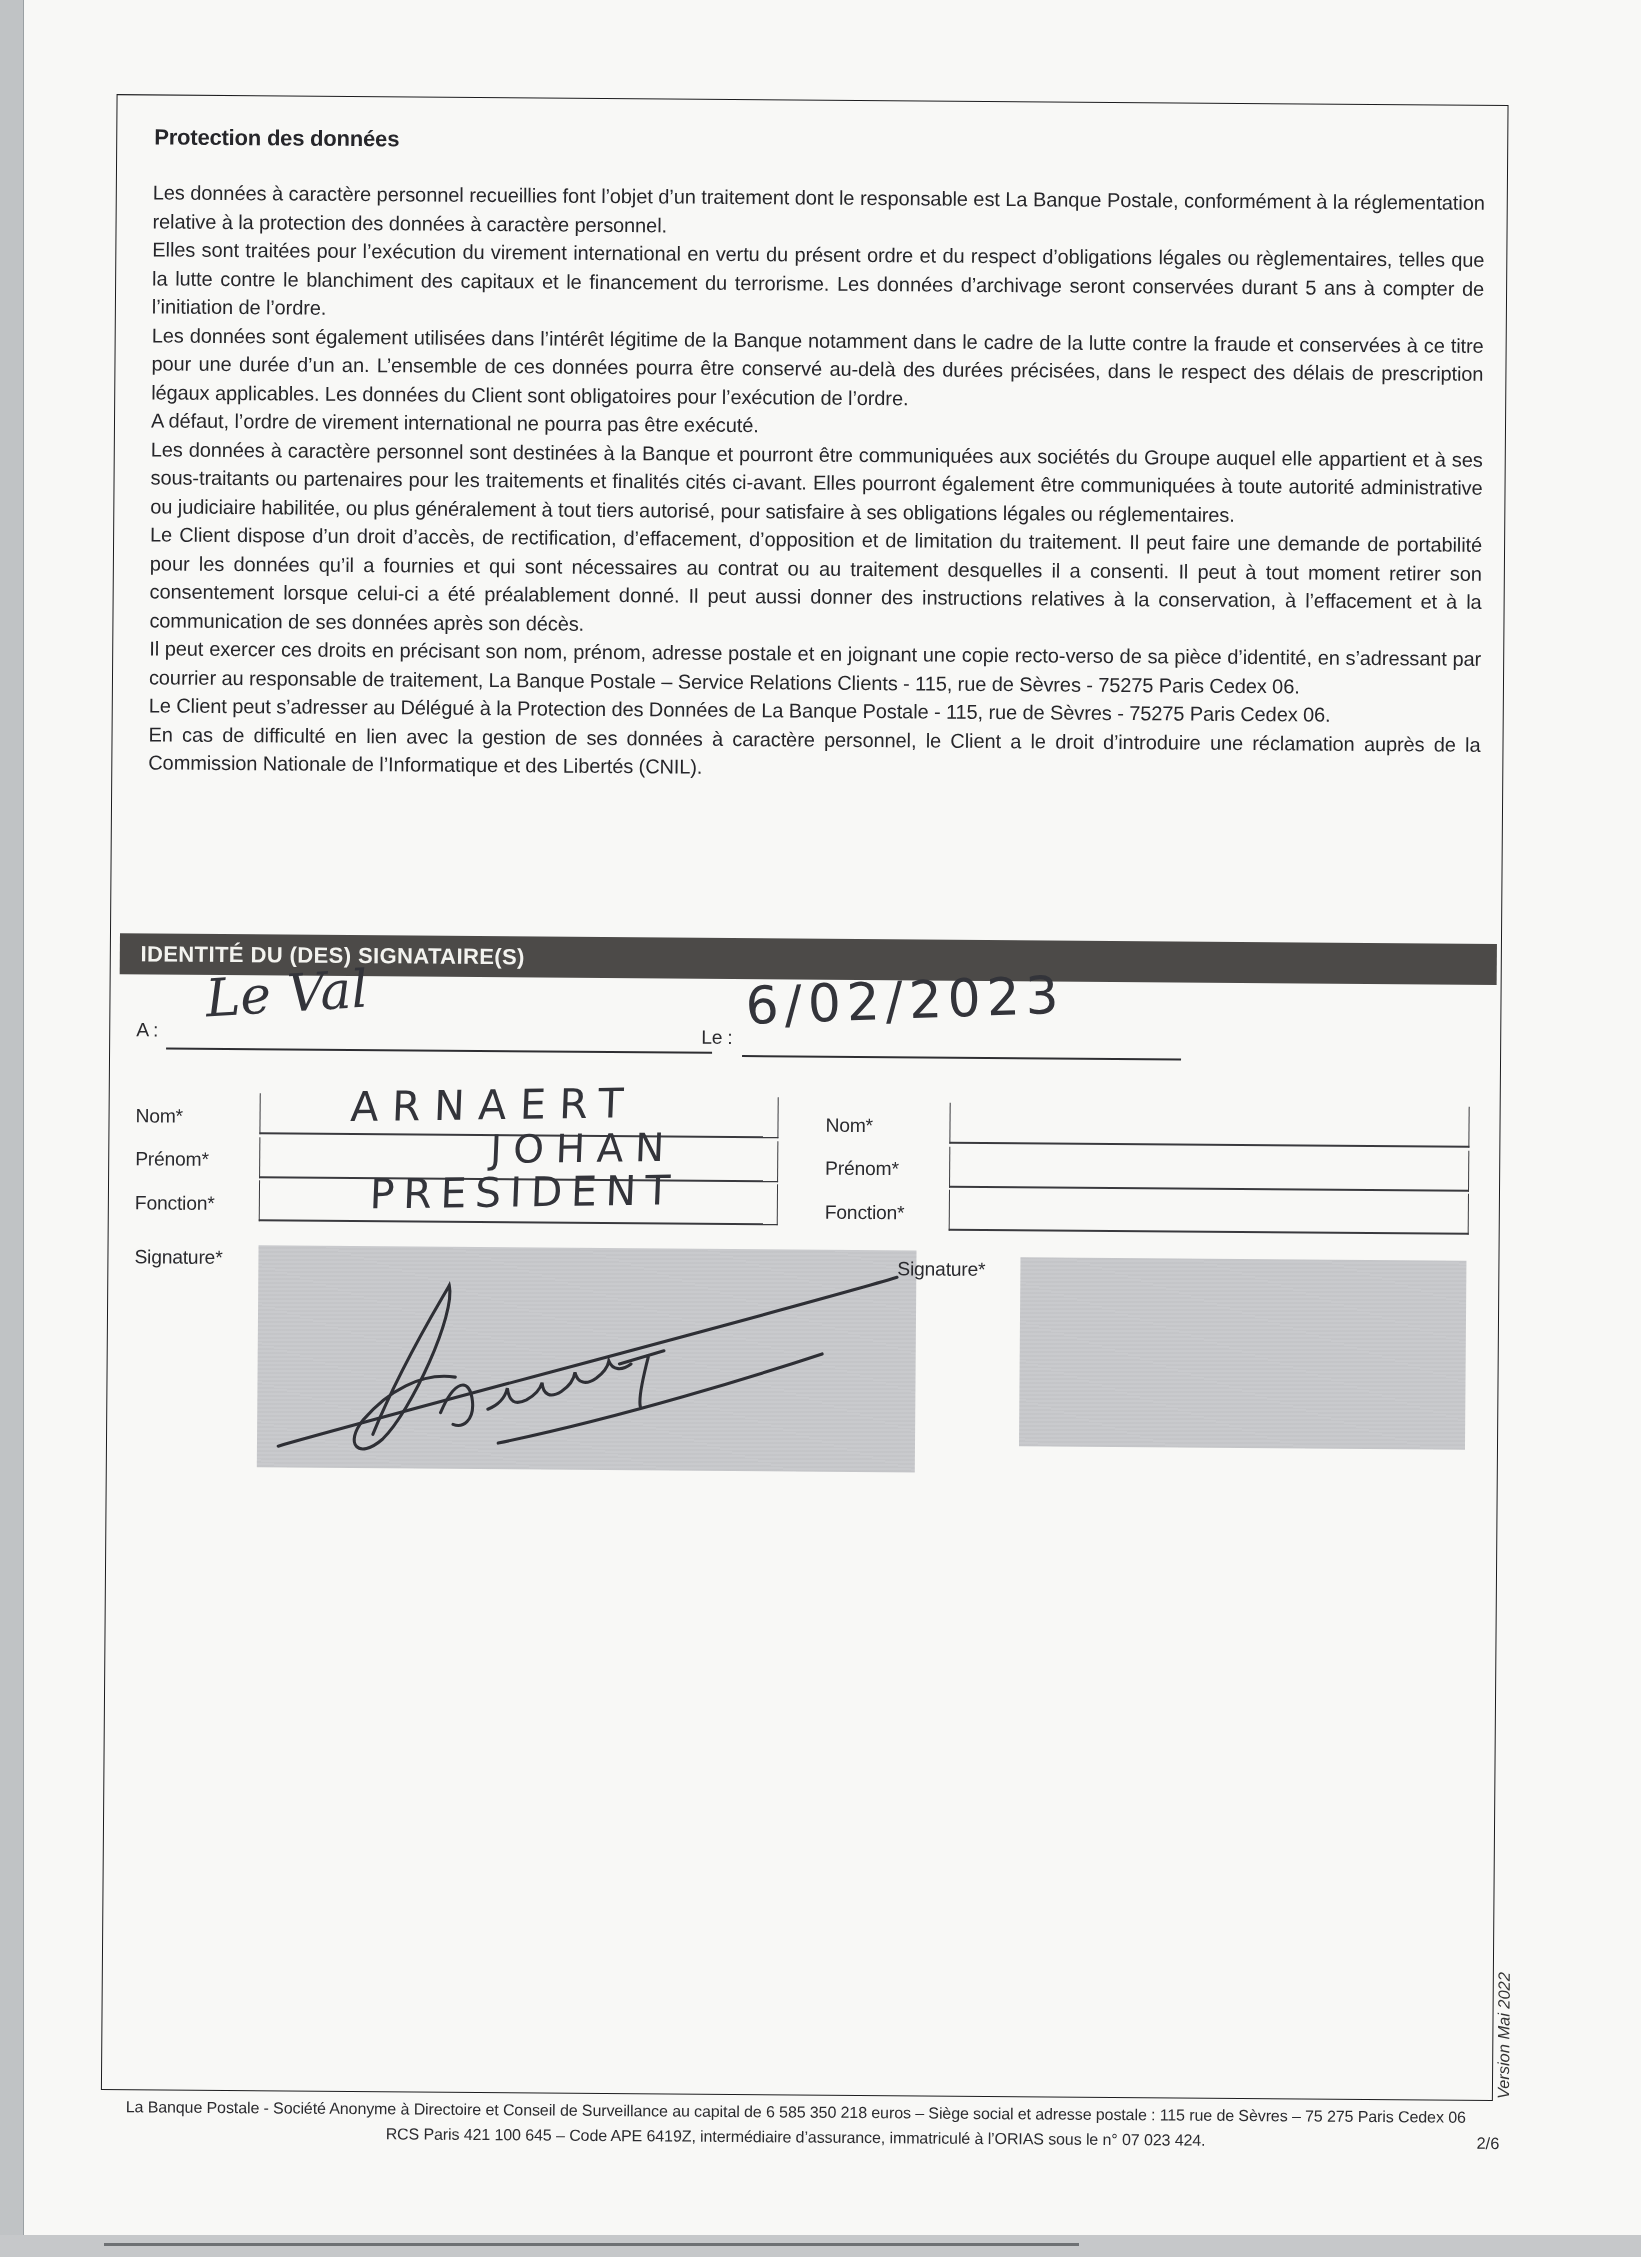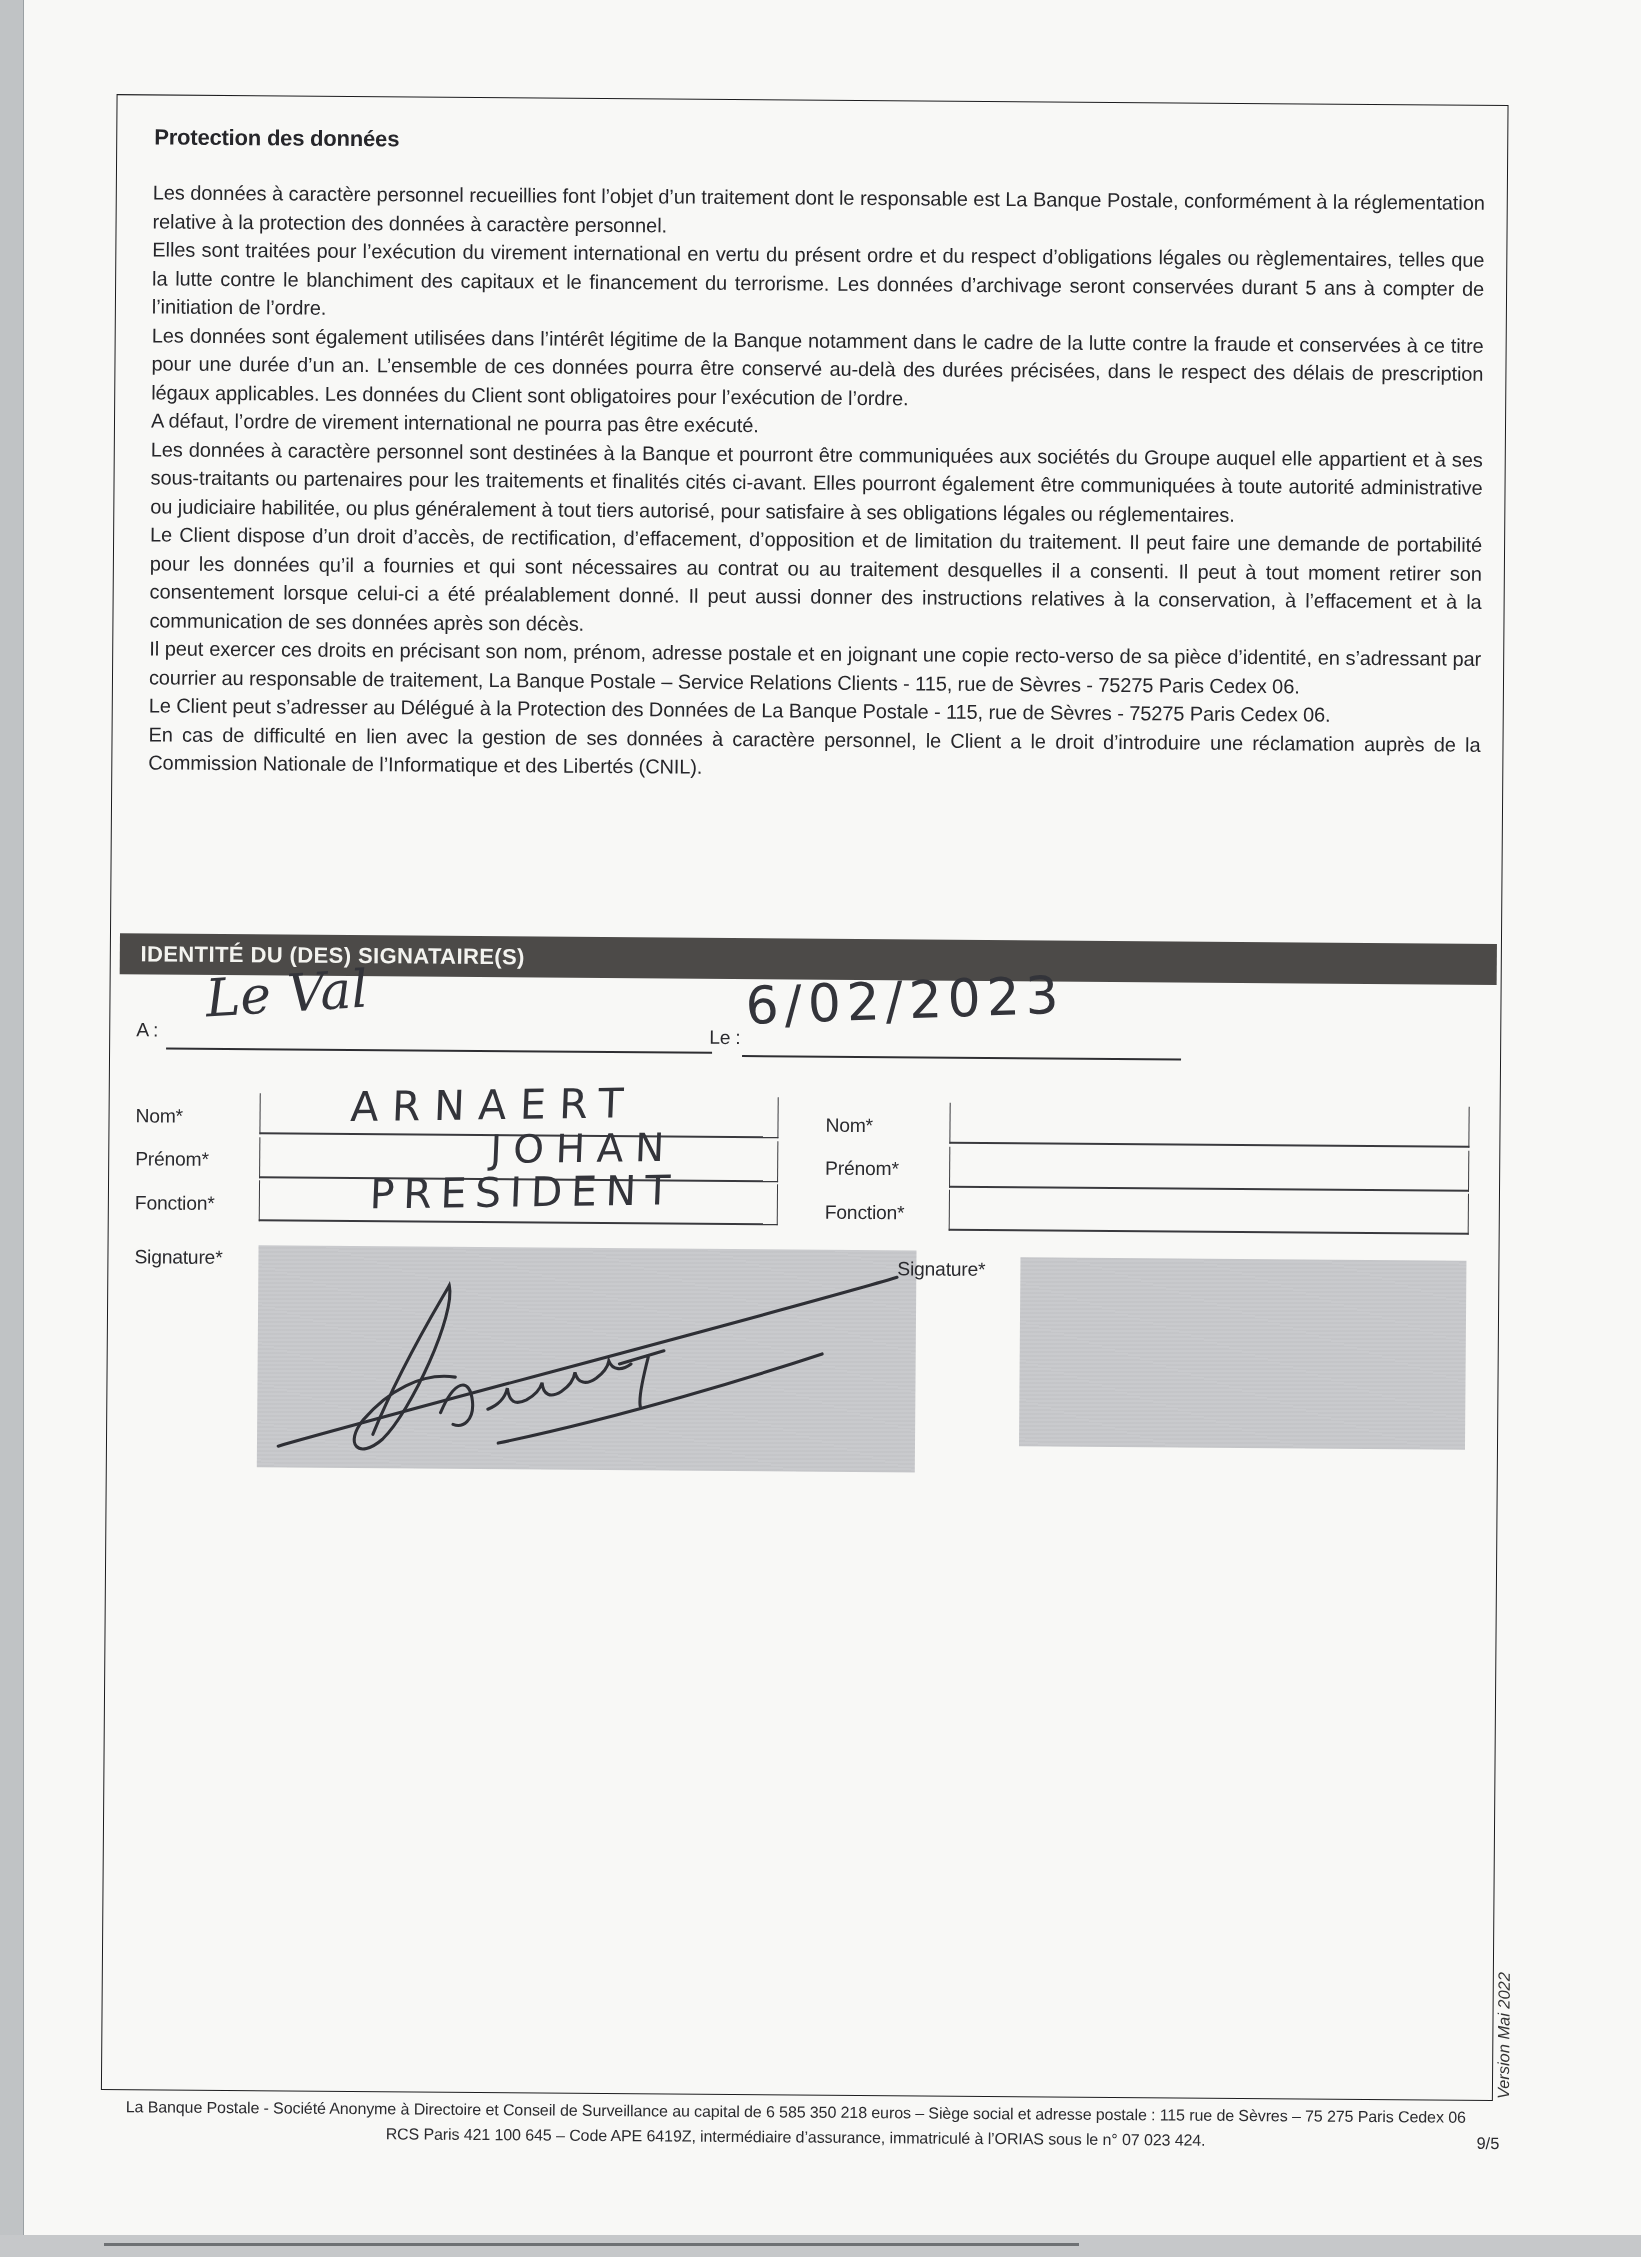--- a/index.html
+++ b/index.html
@@ -73,21 +73,21 @@
     </div>
 
     <div class="section-bar">
       <span>IDENTITÉ DU (DES) SIGNATAIRE(S)</span>
     </div>
 
     <div class="lbl" style="left:26px;top:924px;">A :</div>
     <div class="fill-line" style="left:56px;top:952px;width:546px;"></div>
     <div class="hand hand-cursive" style="left:95px;top:867px;">Le Val</div>
 
-    <div class="lbl" style="left:591px;top:927px;margin-left:8px;">Le :</div>
+    <div class="lbl" style="left:591px;top:927px;">Le :</div>
     <div class="fill-line" style="left:632px;top:955px;width:439px;"></div>
     <div class="hand hand-date" style="left:635px;top:869px;">6/02/2023</div>
 
     <div class="lbl" style="left:26px;top:1010px;">Nom*</div>
     <div class="bracket-box" style="left:150px;top:997px;width:517px;"></div>
     <div class="hand hand-caps hand-nom">ARNAERT</div>
 
     <div class="lbl" style="left:26px;top:1053px;">Prénom*</div>
     <div class="bracket-box" style="left:150px;top:1041px;width:517px;"></div>
     <div class="hand hand-caps hand-prenom">JOHAN</div>
@@ -121,15 +121,15 @@
     <div class="sig-box sig-box-right"></div>
 
   </div>
 
   <div class="footer">
     <div>La Banque Postale - Société Anonyme à Directoire et Conseil de Surveillance au capital de 6 585 350 218 euros – Siège social et adresse postale : 115 rue de Sèvres – 75 275 Paris Cedex 06</div>
     <div>RCS Paris 421 100 645 – Code APE 6419Z, intermédiaire d’assurance, immatriculé à l’ORIAS sous le n° 07 023 424.</div>
   </div>
 
   <div class="version">Version Mai 2022</div>
-  <div class="page-num">9/5</div>
+  <div class="page-num">2/6</div>
 </div>
 
 
 </body></html>

